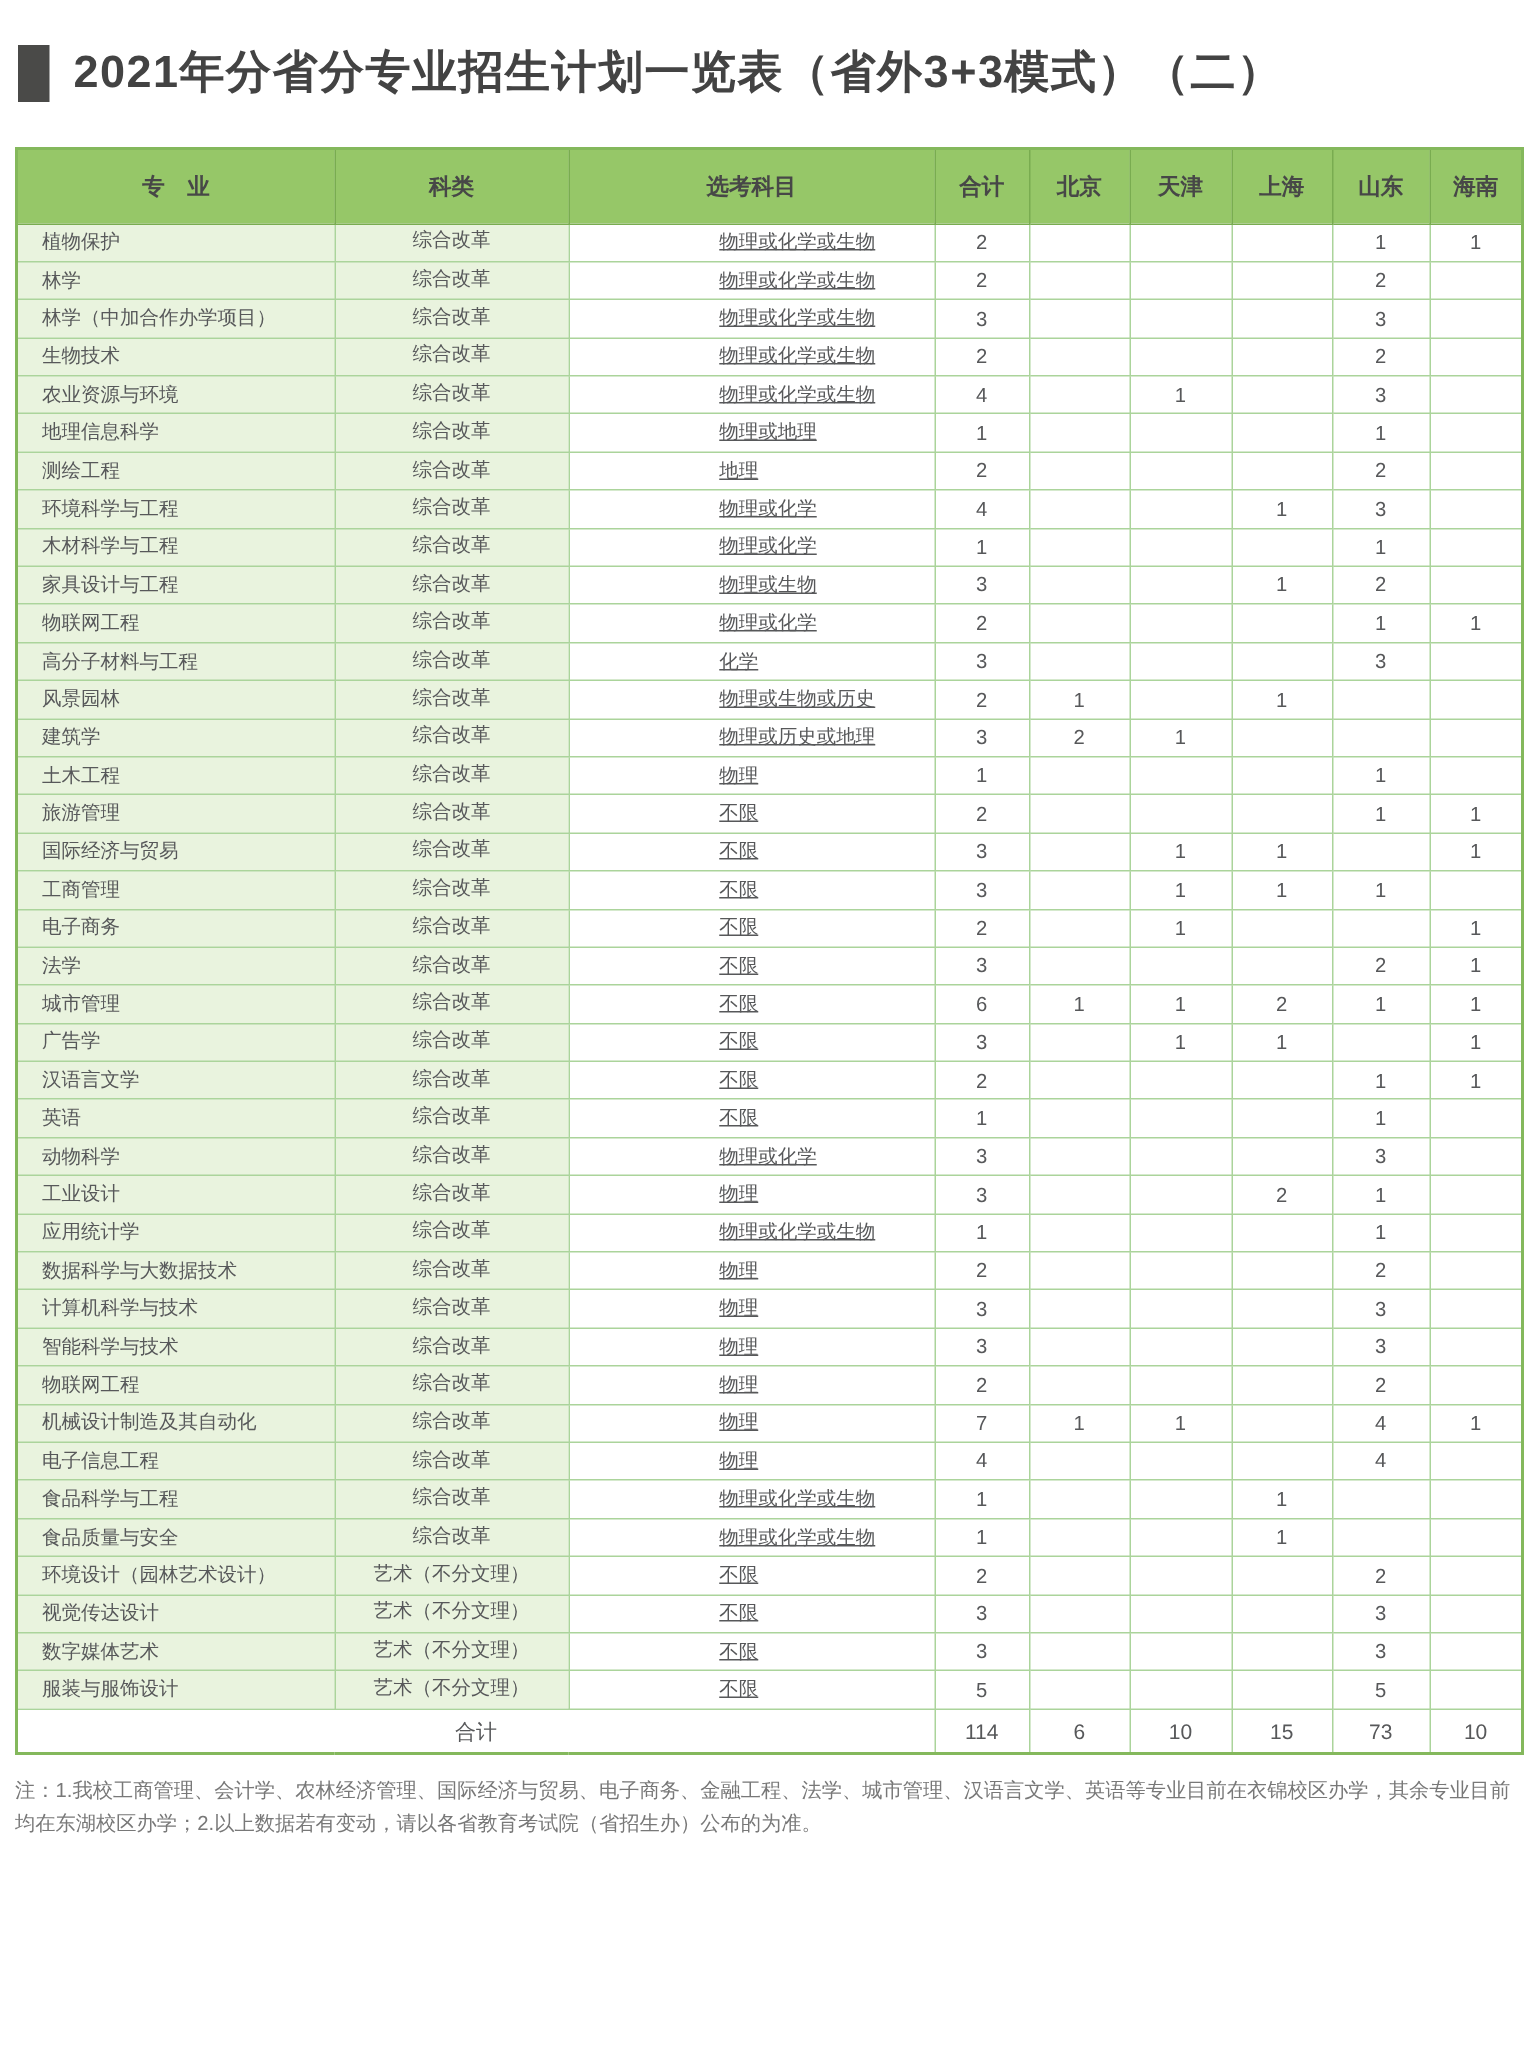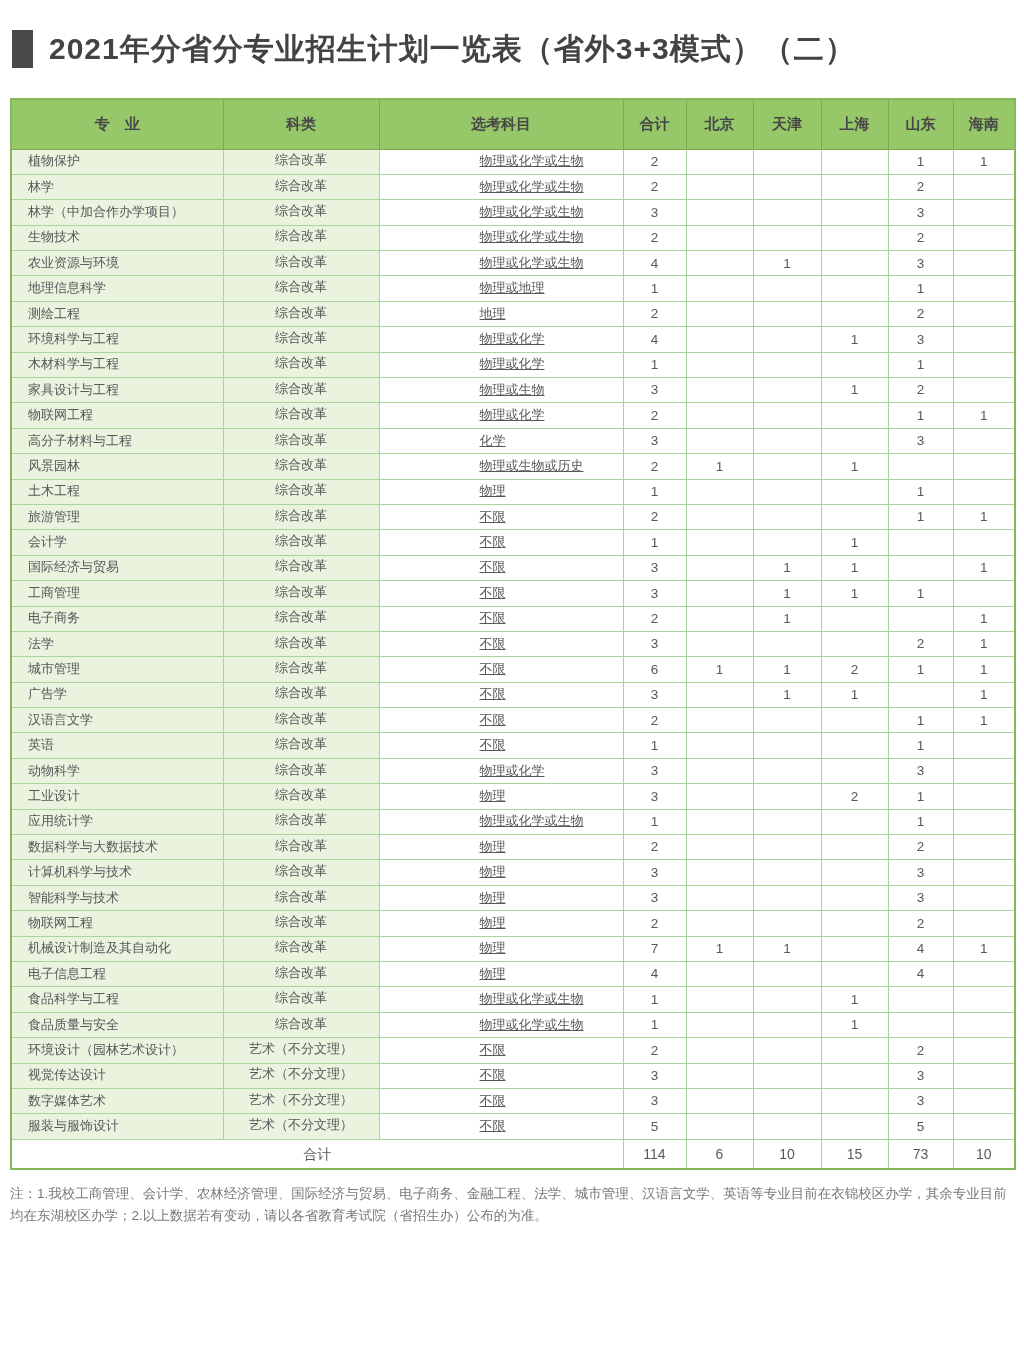--- a/index.html
+++ b/index.html
@@ -229,51 +229,51 @@
         <td class="c1">综合改革</td>
         <td class="c2">物理或生物或历史</td>
         <td class="c3 num">2</td>
         <td class="c4 num">1</td>
         <td class="c5 num"></td>
         <td class="c6 num">1</td>
         <td class="c7 num"></td>
         <td class="c8 num"></td>
       </tr>
       <tr>
+        <td class="c0">建筑学</td>
+        <td class="c1">综合改革</td>
+        <td class="c2">物理或历史或地理</td>
+        <td class="c3 num">3</td>
+        <td class="c4 num">2</td>
+        <td class="c5 num">1</td>
+        <td class="c6 num"></td>
+        <td class="c7 num"></td>
+        <td class="c8 num"></td>
+      </tr>
+      <tr>
         <td class="c0">土木工程</td>
         <td class="c1">综合改革</td>
         <td class="c2">物理</td>
         <td class="c3 num">1</td>
         <td class="c4 num"></td>
         <td class="c5 num"></td>
         <td class="c6 num"></td>
         <td class="c7 num">1</td>
         <td class="c8 num"></td>
       </tr>
       <tr>
         <td class="c0">旅游管理</td>
         <td class="c1">综合改革</td>
         <td class="c2">不限</td>
         <td class="c3 num">2</td>
         <td class="c4 num"></td>
         <td class="c5 num"></td>
         <td class="c6 num"></td>
         <td class="c7 num">1</td>
         <td class="c8 num">1</td>
-      </tr>
-      <tr>
-        <td class="c0">会计学</td>
-        <td class="c1">综合改革</td>
-        <td class="c2">不限</td>
-        <td class="c3 num">1</td>
-        <td class="c4 num"></td>
-        <td class="c5 num"></td>
-        <td class="c6 num">1</td>
-        <td class="c7 num"></td>
-        <td class="c8 num"></td>
       </tr>
       <tr>
         <td class="c0">国际经济与贸易</td>
         <td class="c1">综合改革</td>
         <td class="c2">不限</td>
         <td class="c3 num">3</td>
         <td class="c4 num"></td>
         <td class="c5 num">1</td>
         <td class="c6 num">1</td>
         <td class="c7 num"></td>

